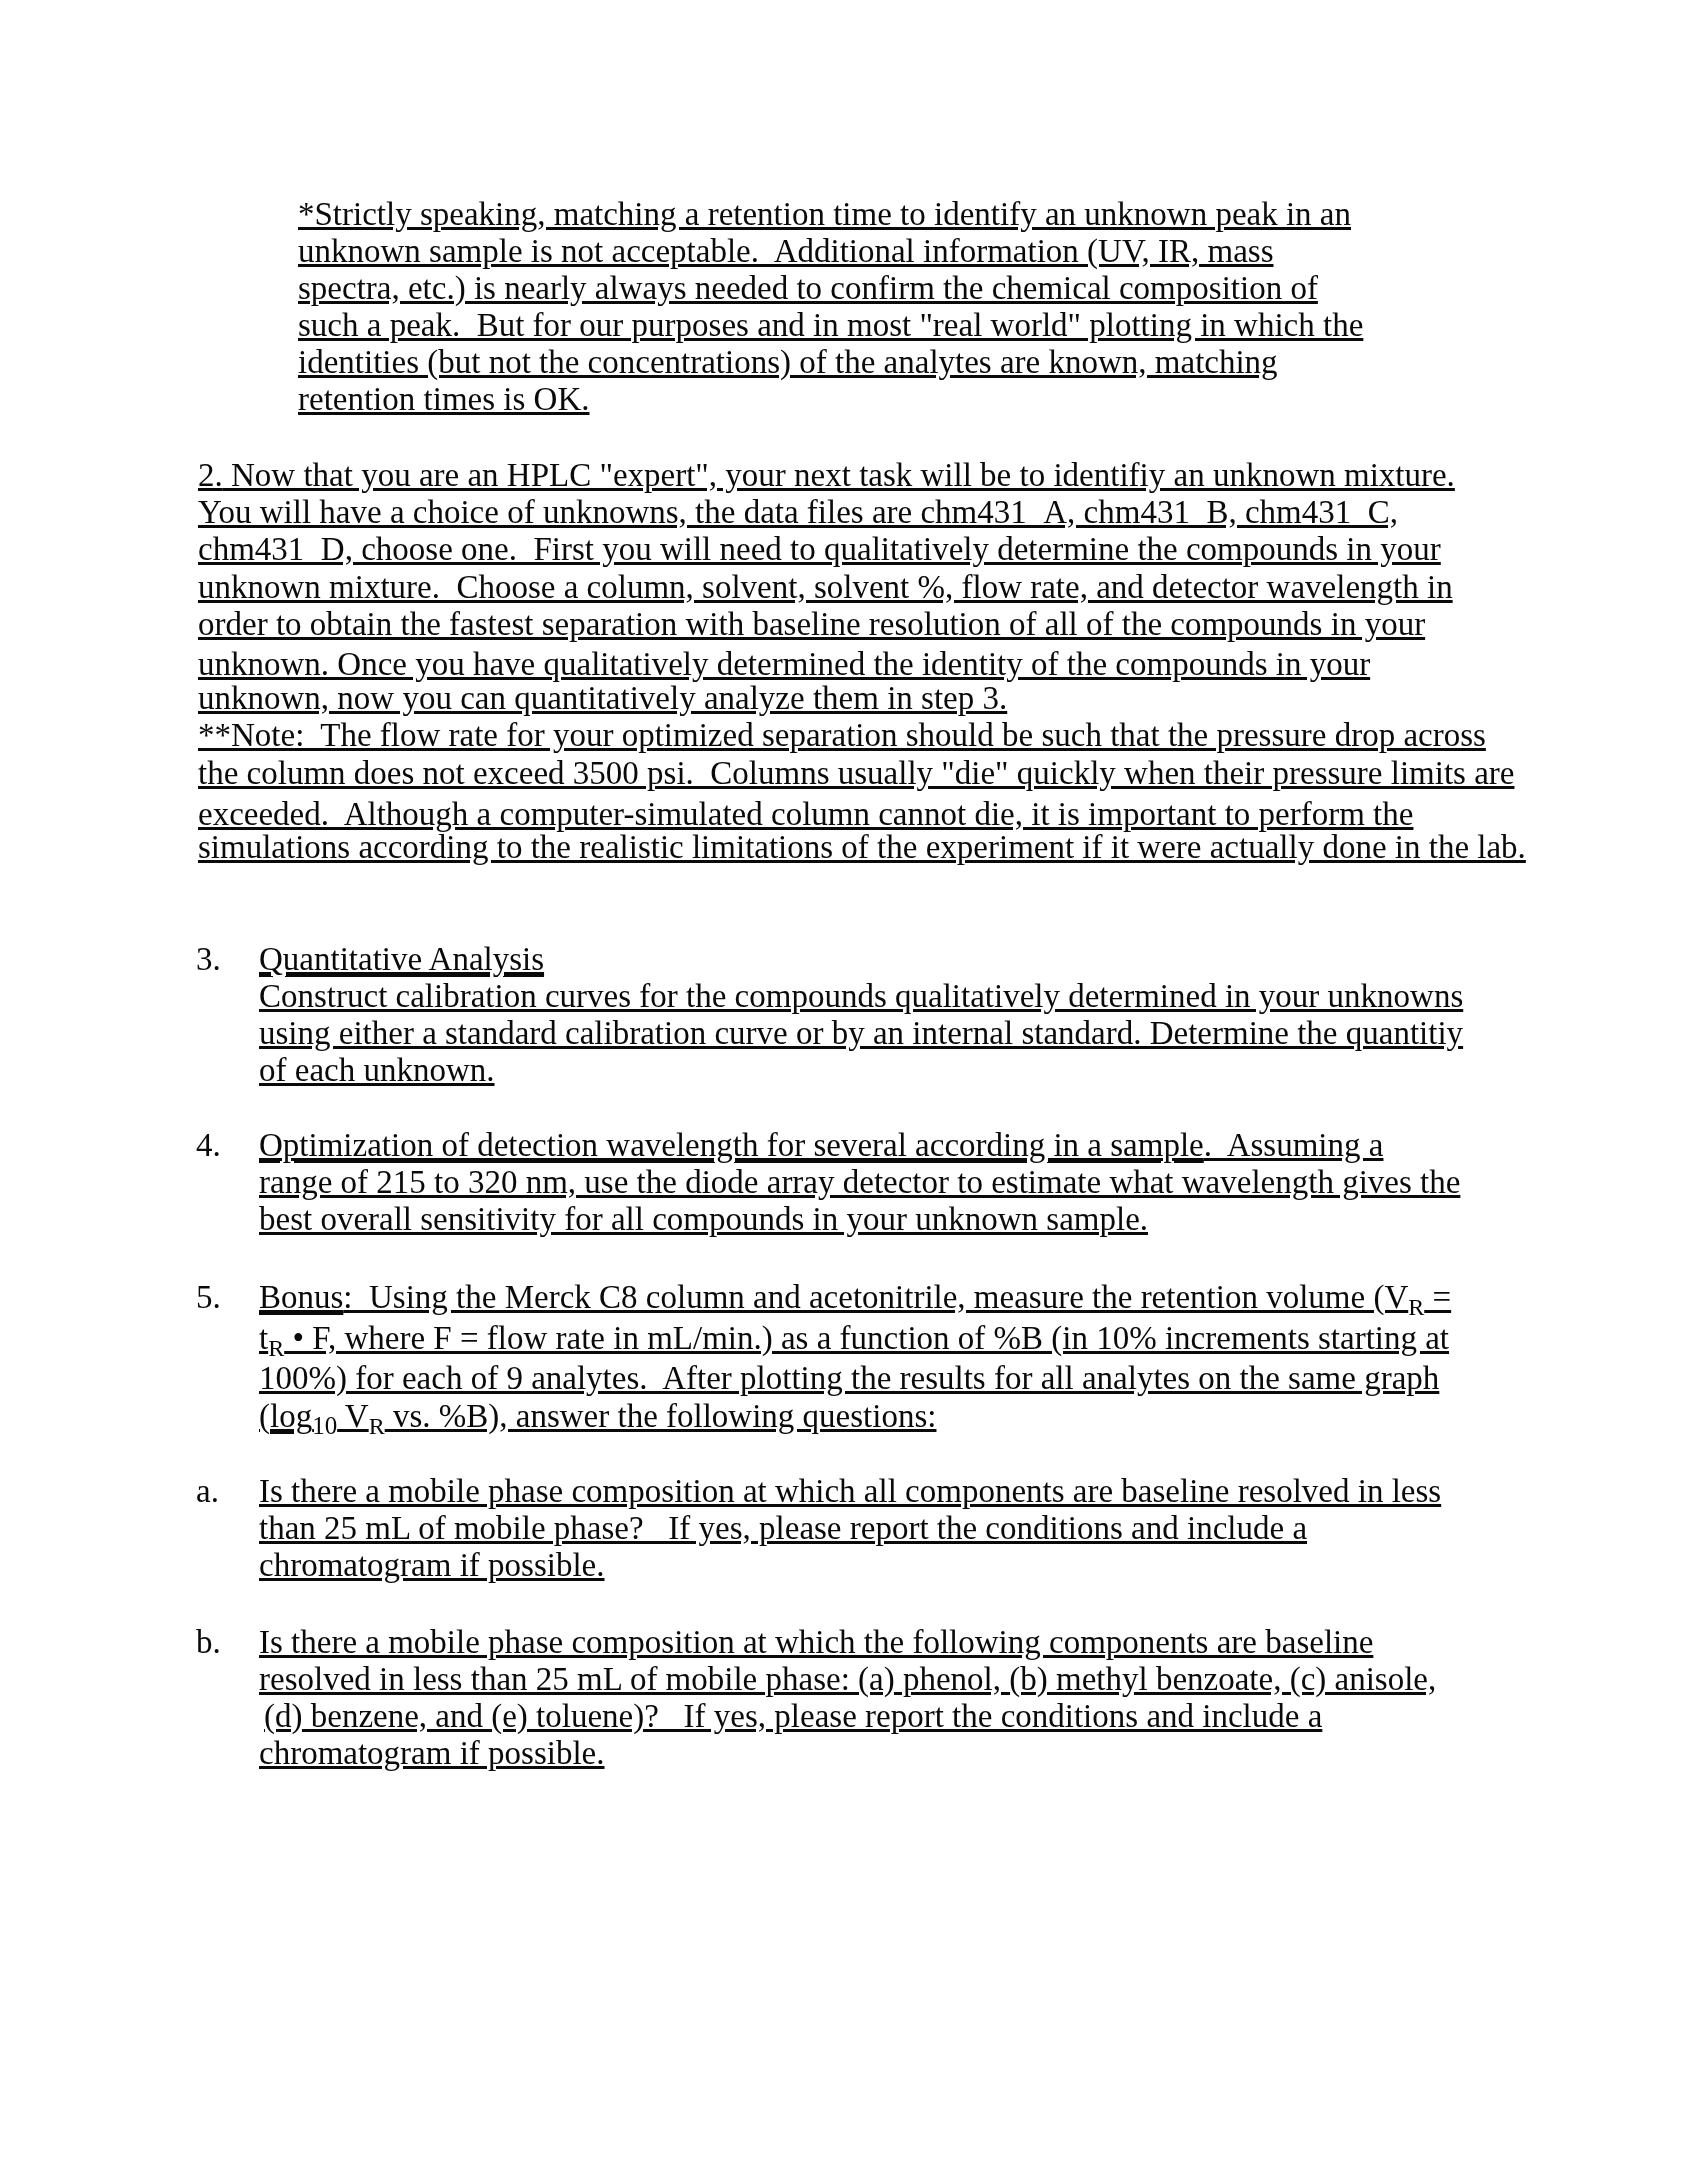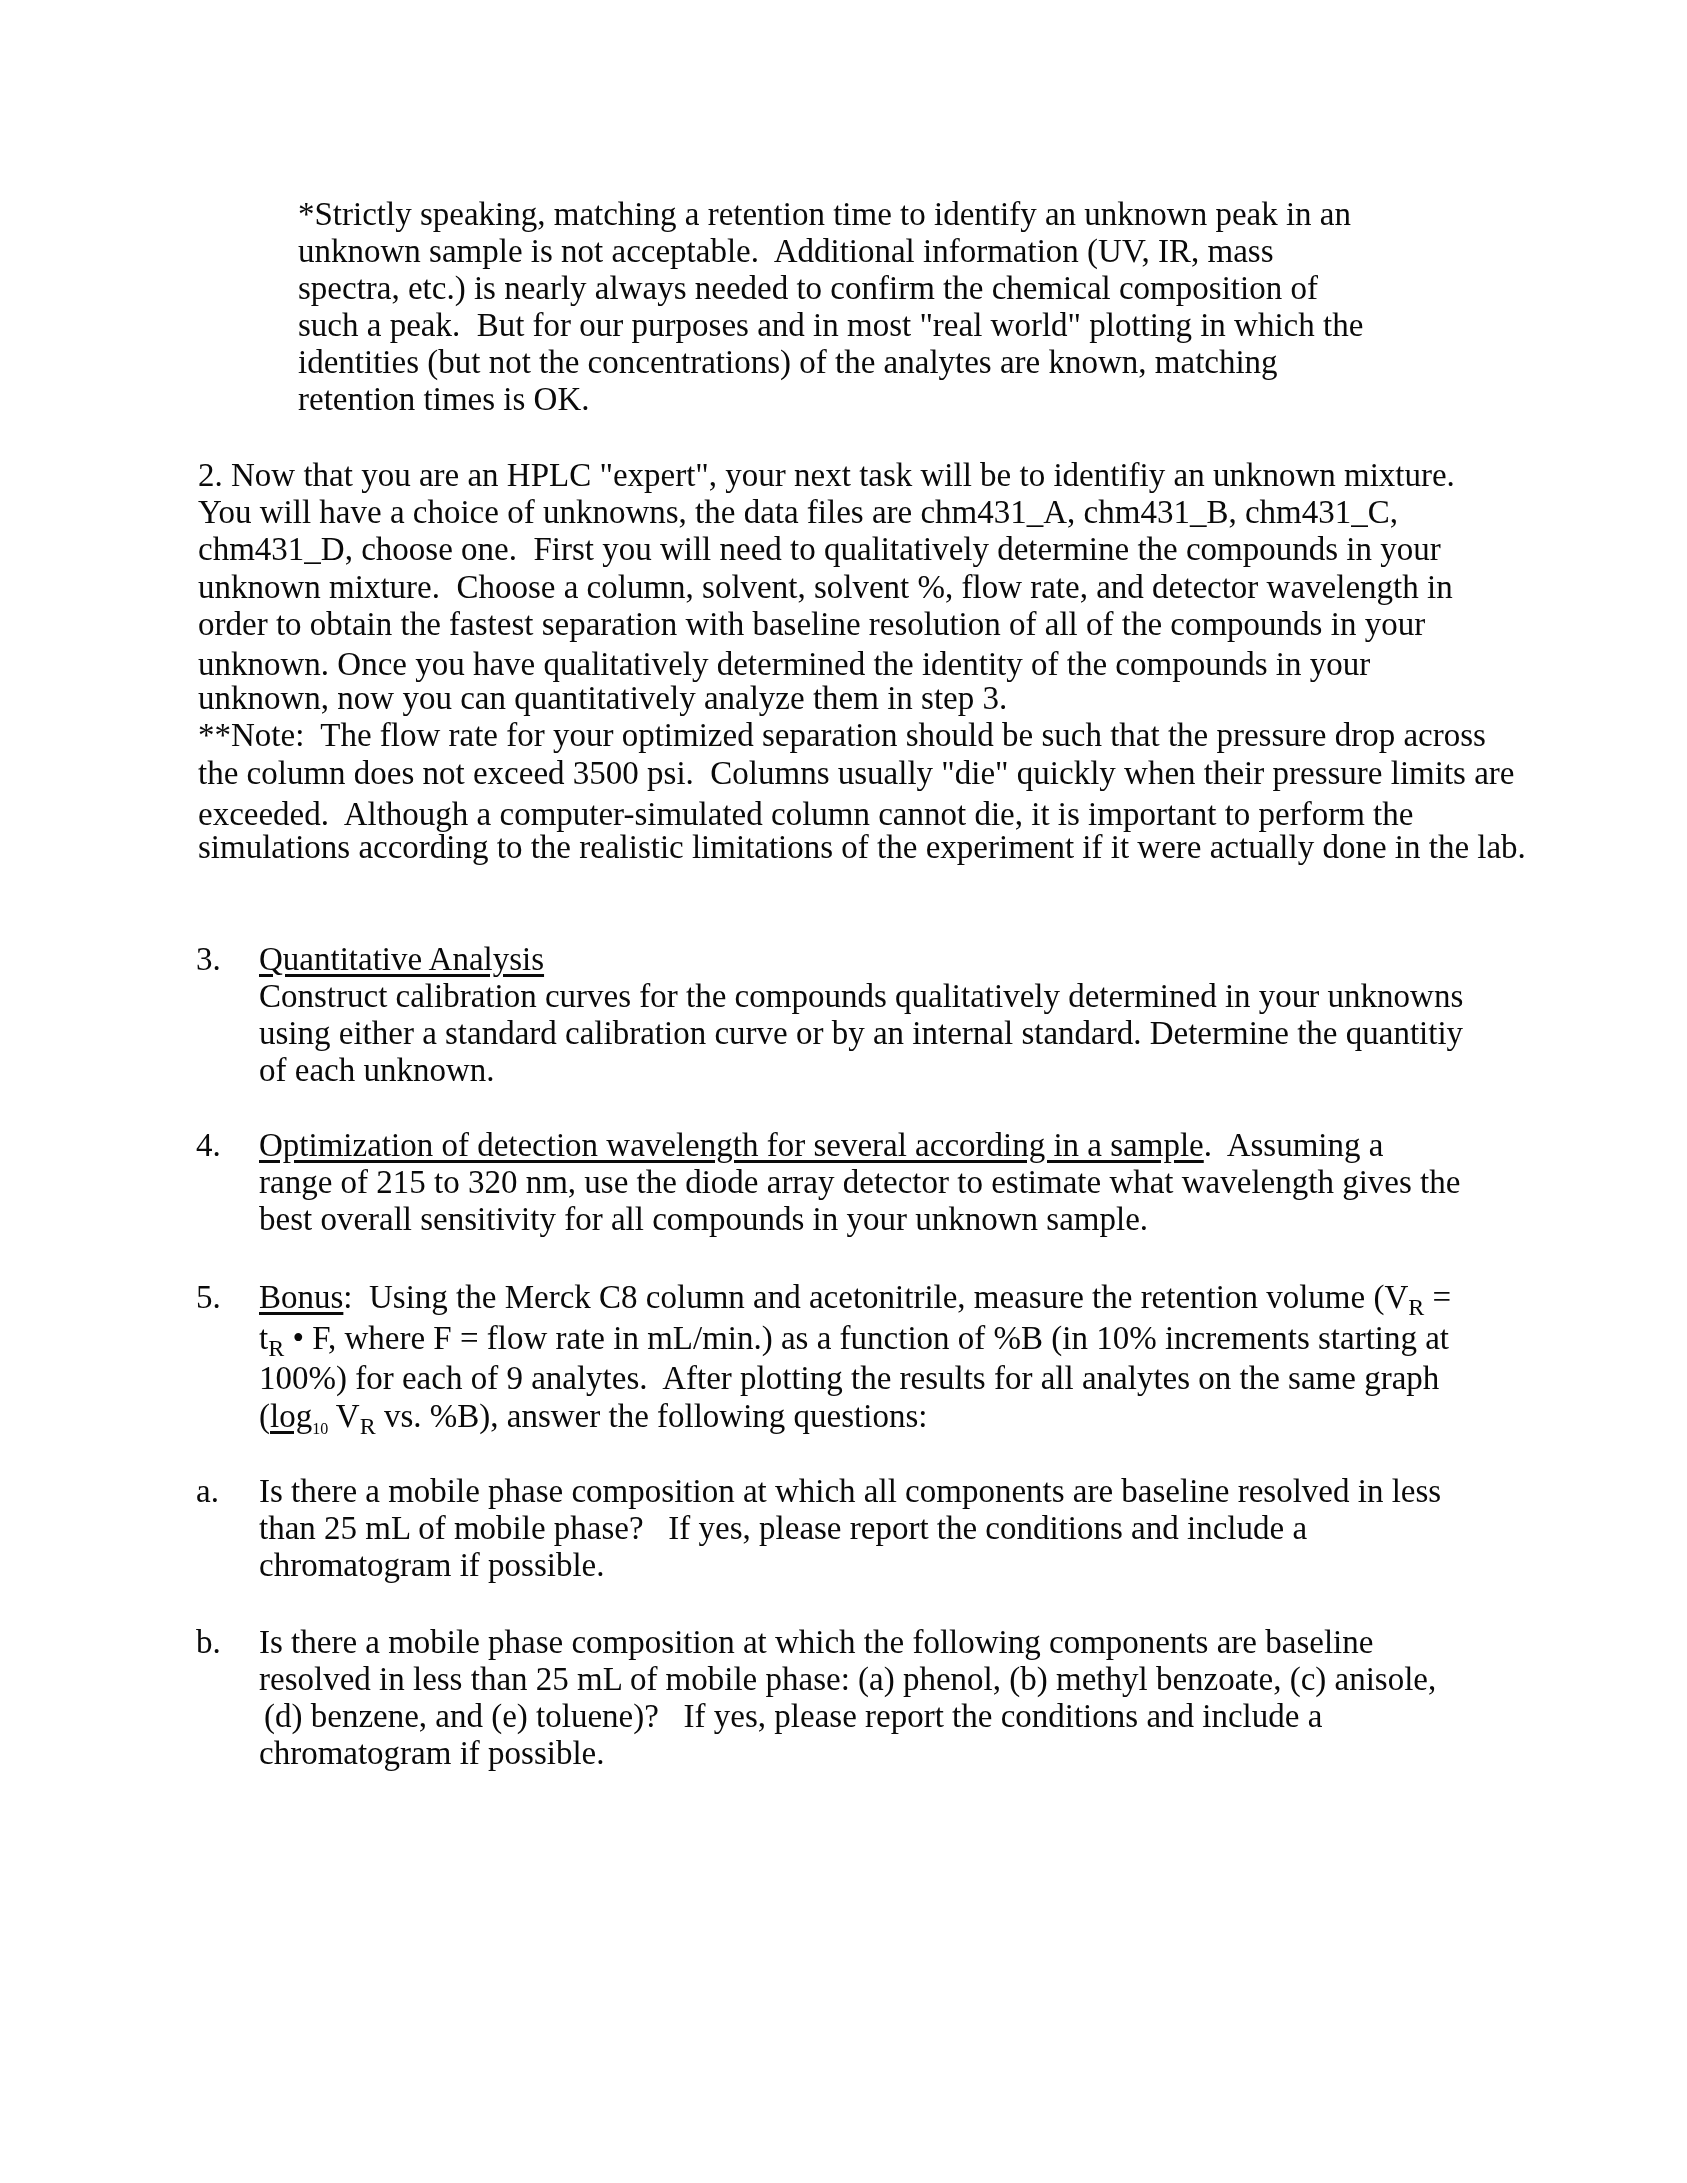--- a/index.html
+++ b/index.html
@@ -4,25 +4,25 @@
 <style>
   html, body { margin: 0; padding: 0; background: #ffffff; }
   body { width: 1687px; height: 2183px; position: relative; overflow: hidden; }
   .page {
     position: absolute; left: 0; top: 0; width: 1687px; height: 2183px;
     background: #ffffff; color: #0a0a0a;
     font-family: "Liberation Serif", "DejaVu Serif", serif;
     font-size: 33px;
   }
   .ln {
-    position: absolute; white-space: pre; line-height: 1;
+    position: absolute; white-space: pre; line-height: 1; text-decoration: underline;
     
   }
   .u { text-decoration: underline; text-decoration-thickness: 2.6px; text-underline-offset: 4px; }
-  .sub { font-size: 16px; position: relative; top: 6.6px; }
+  .sub { font-size: 25px; position: relative; top: 6.6px; }
   .subR { font-size: 24px; position: relative; top: 6.6px; letter-spacing: 0; }
   .num { position: absolute; white-space: pre; line-height: 1; }
 </style>
 </head>
 <body>
 
 <div class="page">
 
   <div>
     <div class="ln" style="left:298px; top:198px;">*Strictly speaking, matching a retention time to identify an unknown peak in an</div>

